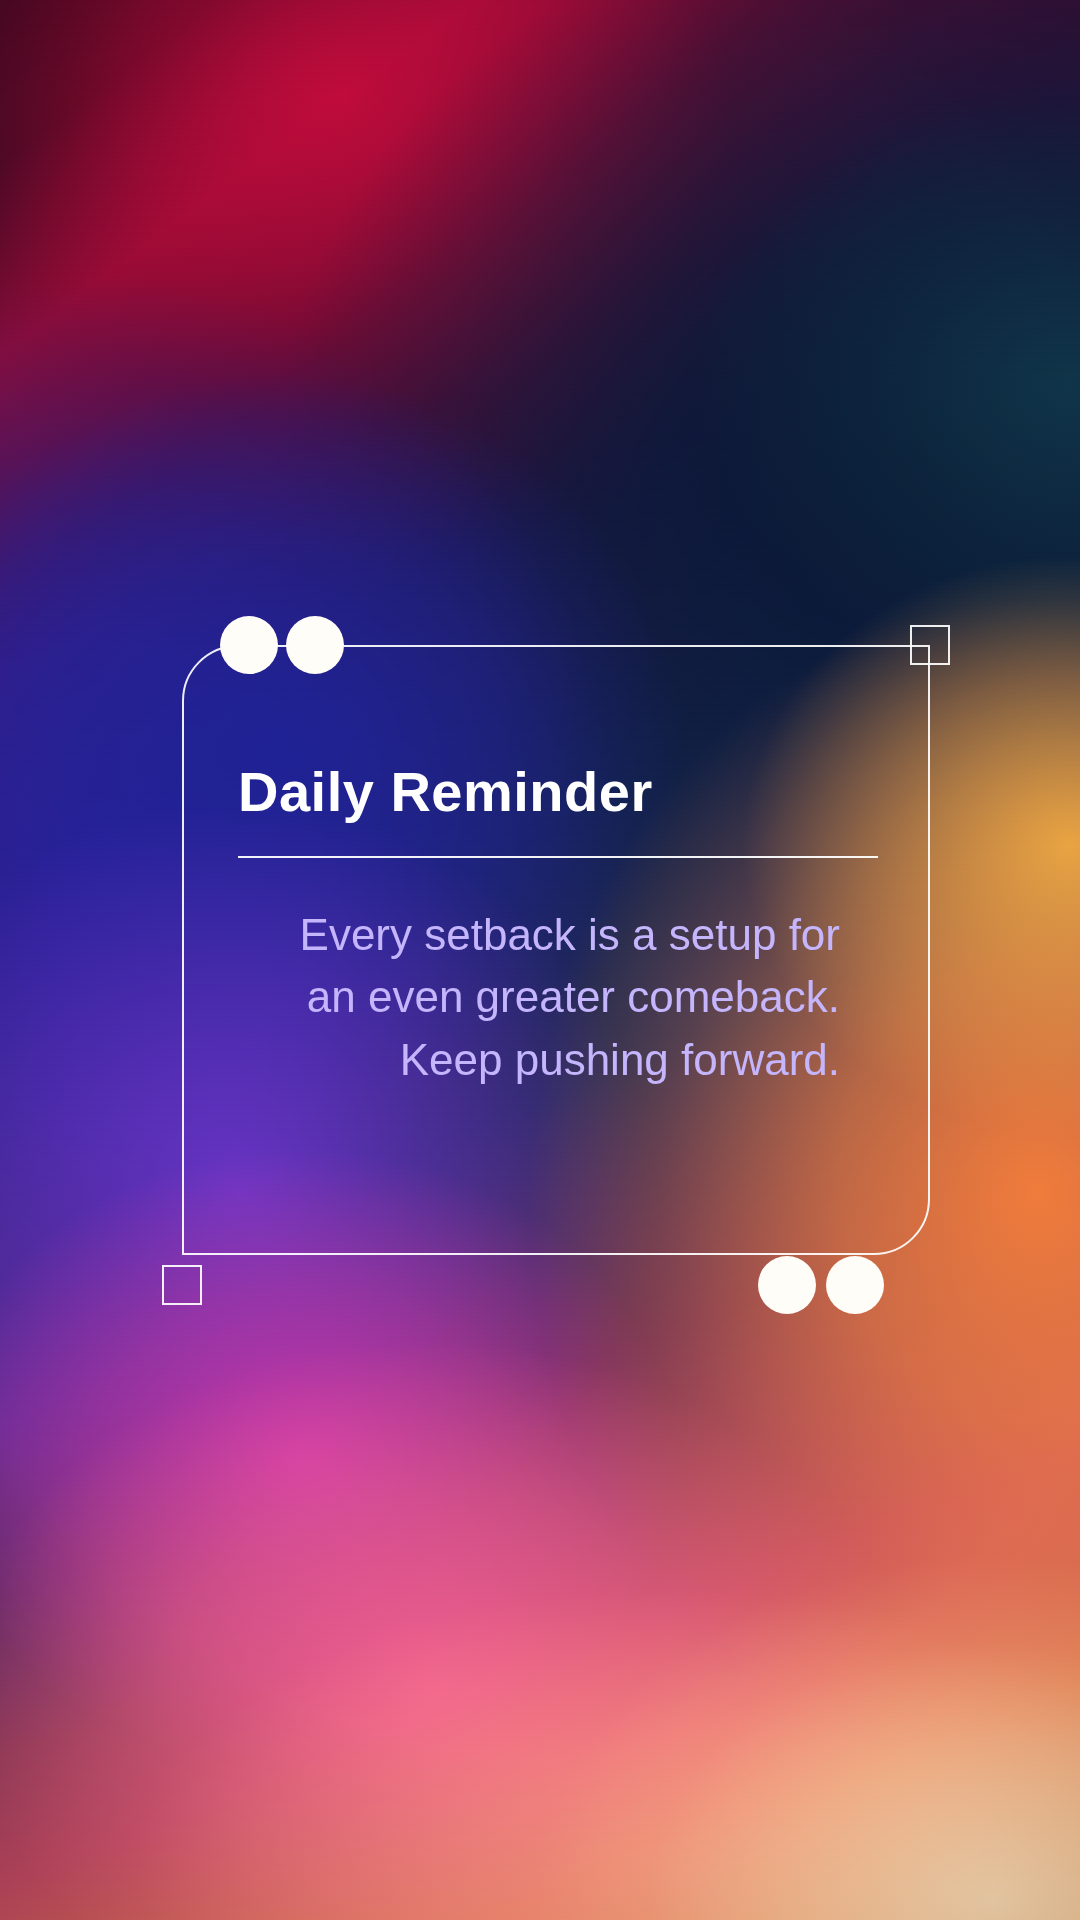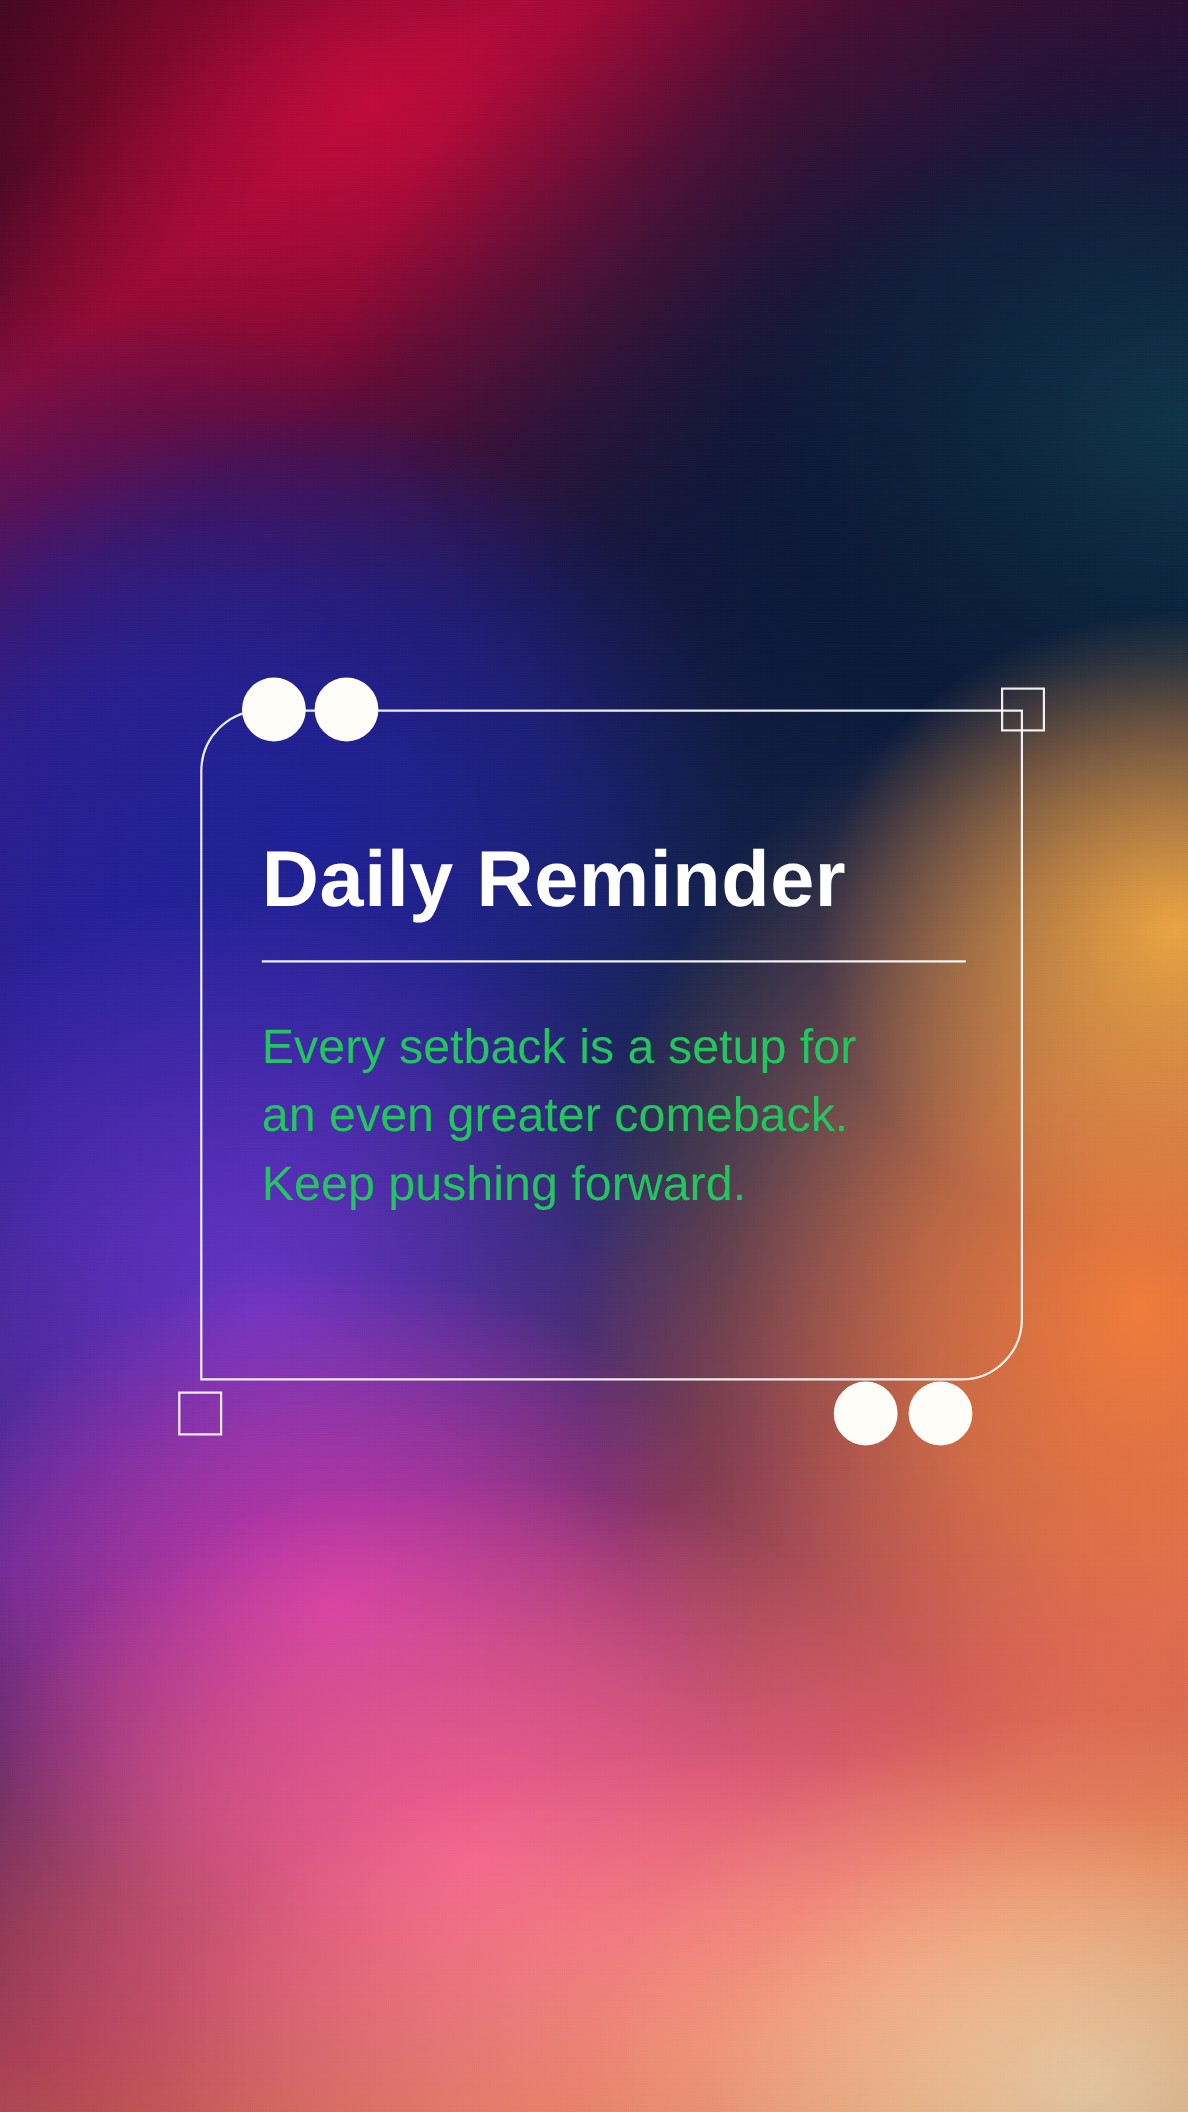--- a/index.html
+++ b/index.html
@@ -253,43 +253,44 @@
     position: absolute;
     left: 86px;
     top: 118px;
     right: 90px;
   }
 
   #quote-title {
     margin: 0;
     font-family: "Liberation Sans", sans-serif;
     font-weight: 700;
-    font-size: 72px;
+    font-size: 56px;
     line-height: 1.05;
     letter-spacing: 0.5px;
     color: #ffffff;
     white-space: nowrap;
   }
 
   #title-divider {
     margin: 34px 0 0 0;
     height: 2px;
     width: 640px;
     background: rgba(255,255,255,0.95);
   }
 
   #quote-body {
     margin: 46px 0 0 0;
     font-family: "Liberation Sans", sans-serif;
     font-weight: 400;
     font-size: 44px;
     line-height: 1.42;
-    color: #22c55e;
+    color: #c4b5fd;
     max-width: 620px;
     white-space: pre-line;
+    text-align: right;
   }
 </style>
 </head>
 <body>
 
 <div id="poster">
 
   <div class="bg-layer" id="bg-base"></div>
   <div class="bg-layer" id="bg-blob-darktop"></div>
   <div class="bg-layer" id="bg-blob-crimson"></div>

